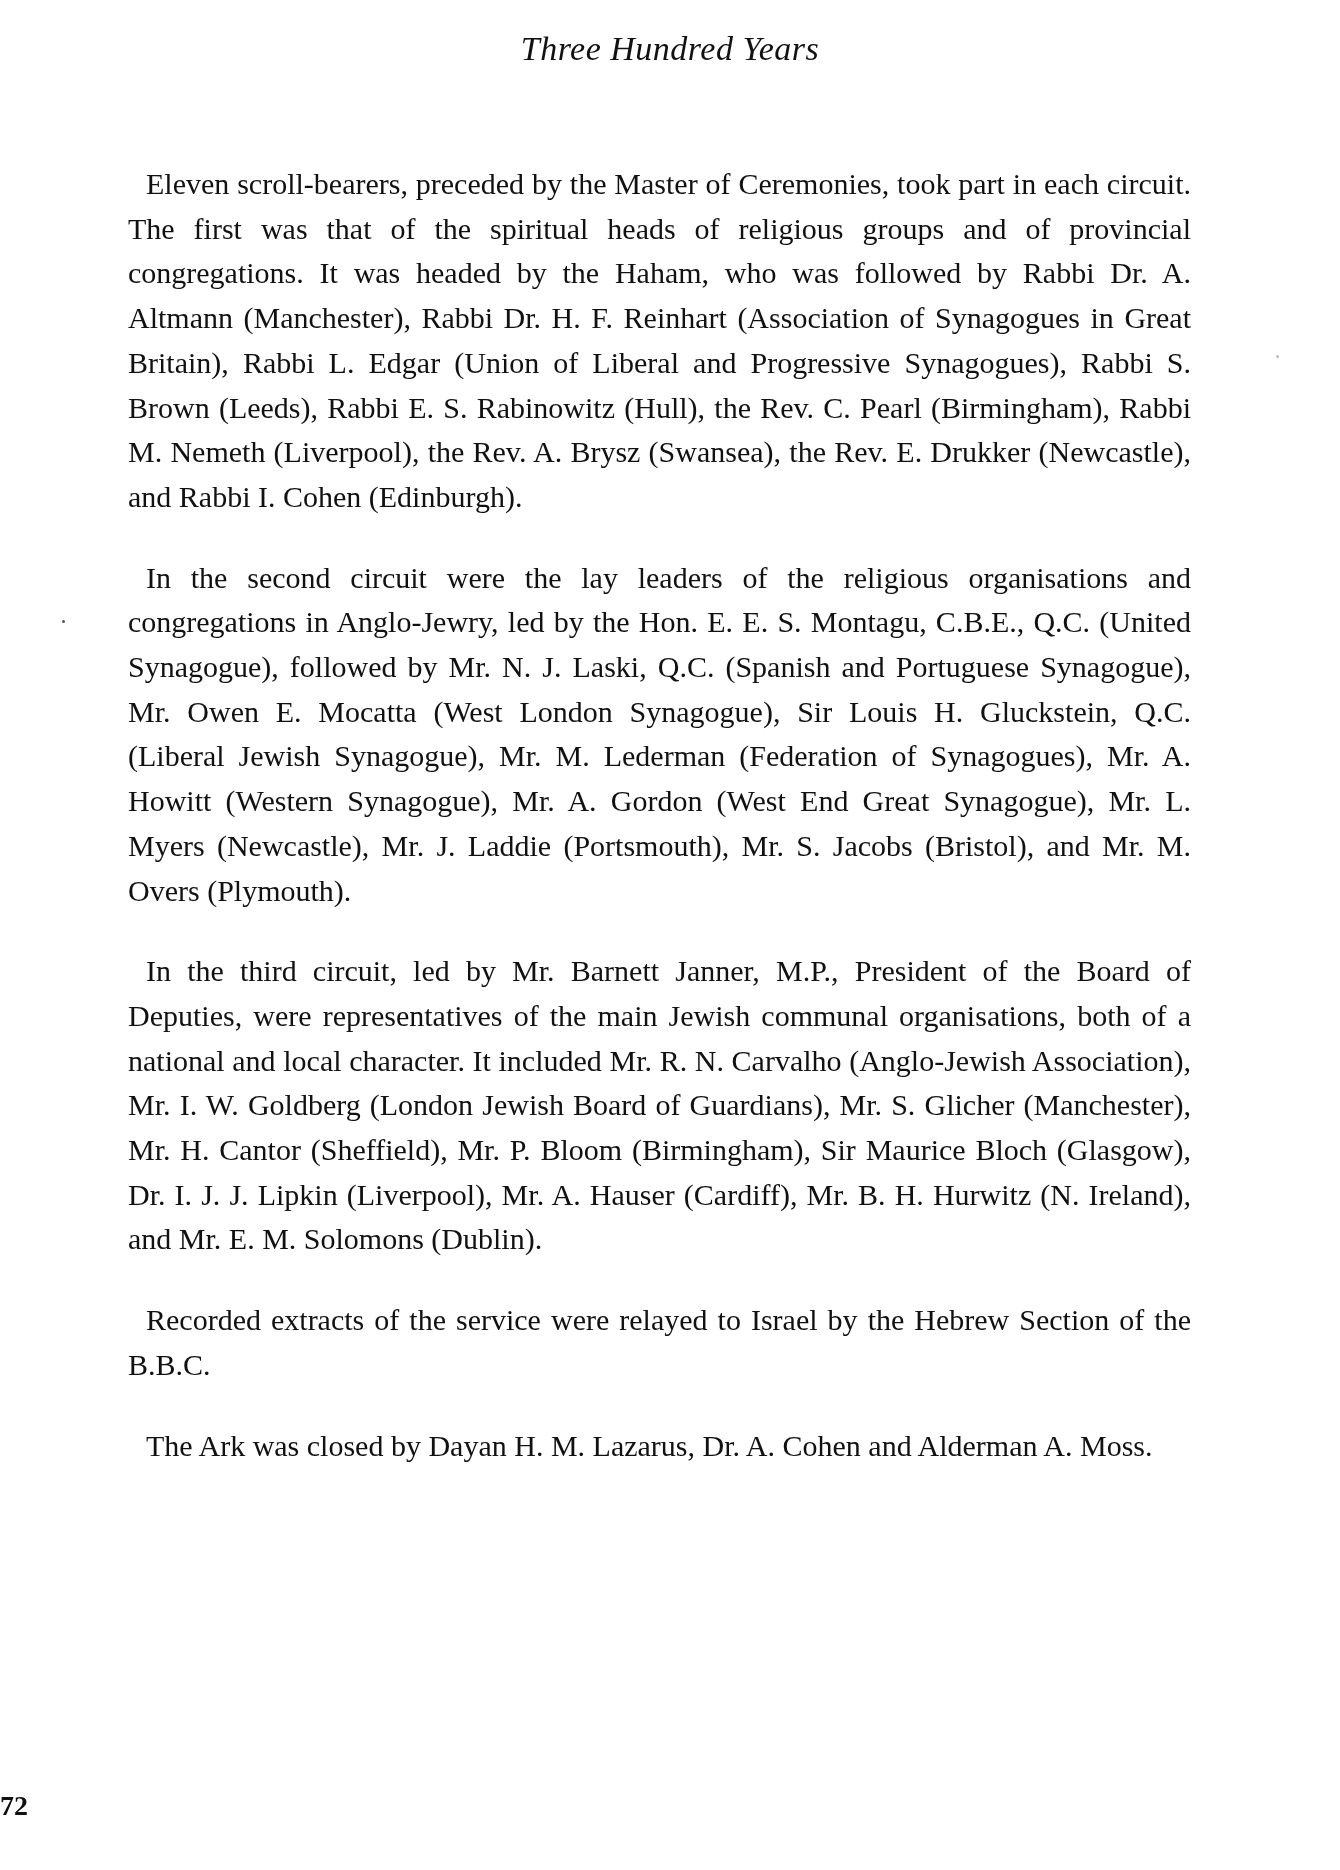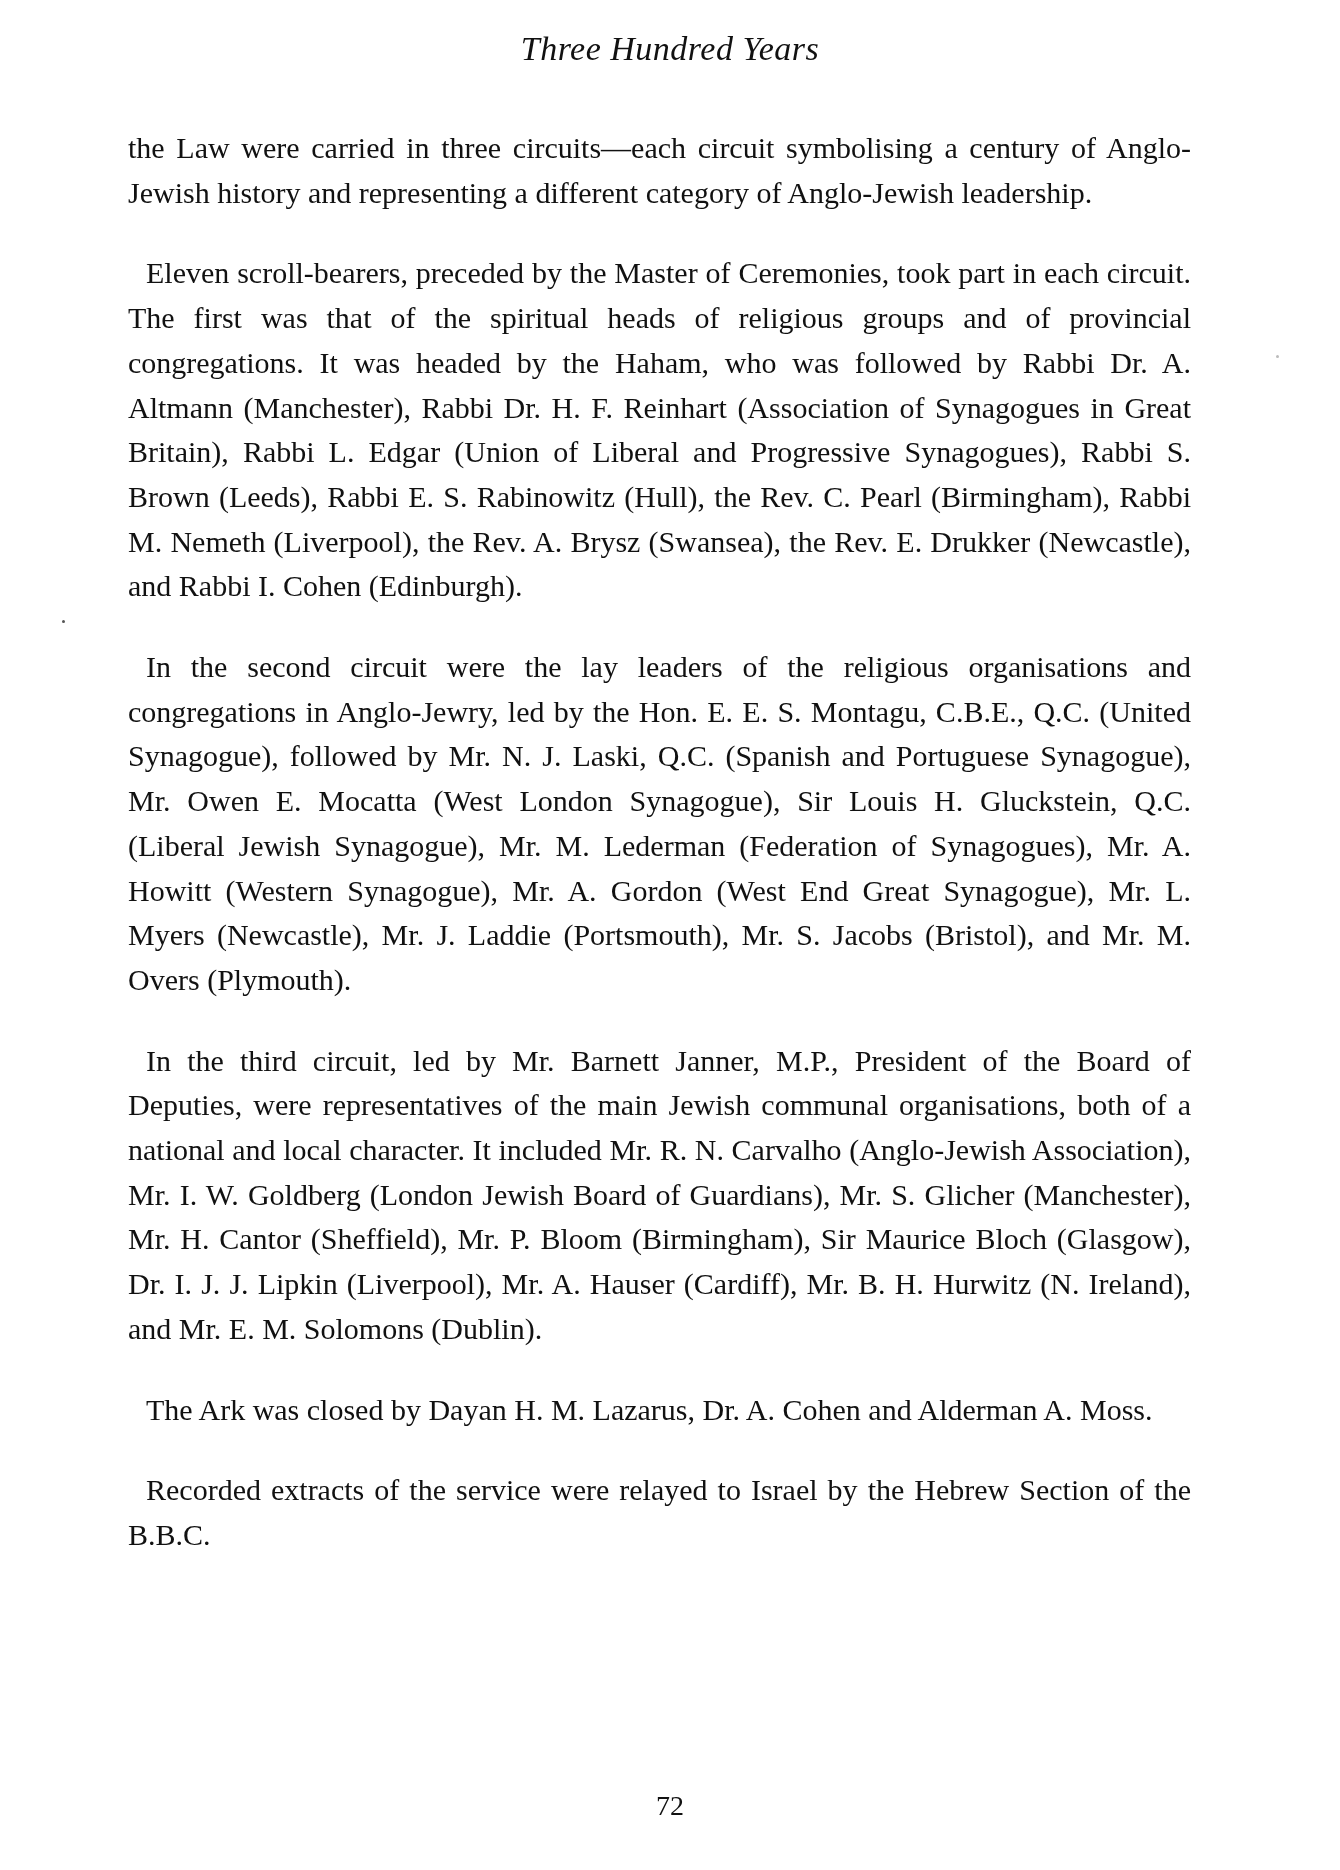--- a/index.html
+++ b/index.html
@@ -45,43 +45,41 @@
     }
     .para.indent {
       text-indent: 18px;
       margin-top: 36px;
     }
     .folio {
       position: absolute;
       top: 1790px;
       left: 0;
       width: 1340px;
-      text-align: center;
       font-size: 28px;
-      font-weight: normal;
+      font-weight: bold;
     }
     .speck {
       position: absolute;
       width: 3px; height: 3px;
       background: #555;
       border-radius: 50%;
     }
   </style>
 </head>
 <body>
 
 <div class="page">
   <div class="running-head">Three Hundred Years</div>
 
   <div class="body-text">
-    <p class="para">the Law were carried in three circuits—each circuit symbolising a century of Anglo-Jewish history and representing a different category of Anglo-Jewish leadership.</p>
     <p class="para indent">Eleven scroll-bearers, preceded by the Master of Ceremonies, took part in each circuit.  The first was that of the spiritual heads of religious groups and of provincial congregations.  It was headed by the Haham, who was followed by Rabbi Dr. A. Altmann (Manchester), Rabbi Dr. H. F. Reinhart (Association of Synagogues in Great Britain), Rabbi L. Edgar (Union of Liberal and Progressive Synagogues), Rabbi S. Brown (Leeds), Rabbi E. S. Rabinowitz (Hull), the Rev. C. Pearl (Birmingham), Rabbi M. Nemeth (Liverpool), the Rev. A. Brysz (Swansea), the Rev. E. Drukker (Newcastle), and Rabbi I. Cohen (Edinburgh).</p>
     <p class="para indent">In the second circuit were the lay leaders of the religious organisations and congregations in Anglo-Jewry, led by the Hon. E. E. S. Montagu, C.B.E., Q.C. (United Synagogue), followed by Mr. N. J. Laski, Q.C. (Spanish and Portuguese Synagogue), Mr. Owen E. Mocatta (West London Synagogue), Sir Louis H. Gluckstein, Q.C. (Liberal Jewish Synagogue), Mr. M. Lederman (Federation of Synagogues), Mr. A. Howitt (Western Synagogue), Mr. A. Gordon (West End Great Synagogue), Mr. L. Myers (Newcastle), Mr. J. Laddie (Portsmouth), Mr. S. Jacobs (Bristol), and Mr. M. Overs (Plymouth).</p>
     <p class="para indent">In the third circuit, led by Mr. Barnett Janner, M.P., President of the Board of Deputies, were representatives of the main Jewish communal organisations, both of a national and local character.  It included Mr. R. N. Carvalho (Anglo-Jewish Association), Mr. I. W. Goldberg (London Jewish Board of Guardians), Mr. S. Glicher (Manchester), Mr. H. Cantor (Sheffield), Mr. P. Bloom (Birmingham), Sir Maurice Bloch (Glasgow), Dr. I. J. J. Lipkin (Liverpool), Mr. A. Hauser (Cardiff), Mr. B. H. Hurwitz (N. Ireland), and Mr. E. M. Solomons (Dublin).</p>
+    <p class="para indent">Recorded extracts of the service were relayed to Israel by the Hebrew Section of the B.B.C.</p>
     <p class="para indent">The Ark was closed by Dayan H. M. Lazarus, Dr. A. Cohen and Alderman A. Moss.</p>
-    <p class="para indent">Recorded extracts of the service were relayed to Israel by the Hebrew Section of the B.B.C.</p>
   </div>
 
   <div class="speck" style="left:62px; top:620px;"></div>
   <div class="speck" style="left:1276px; top:355px; background:#bbb;"></div>
 
   <div class="folio">72</div>
 </div>
 
 </body></html>

